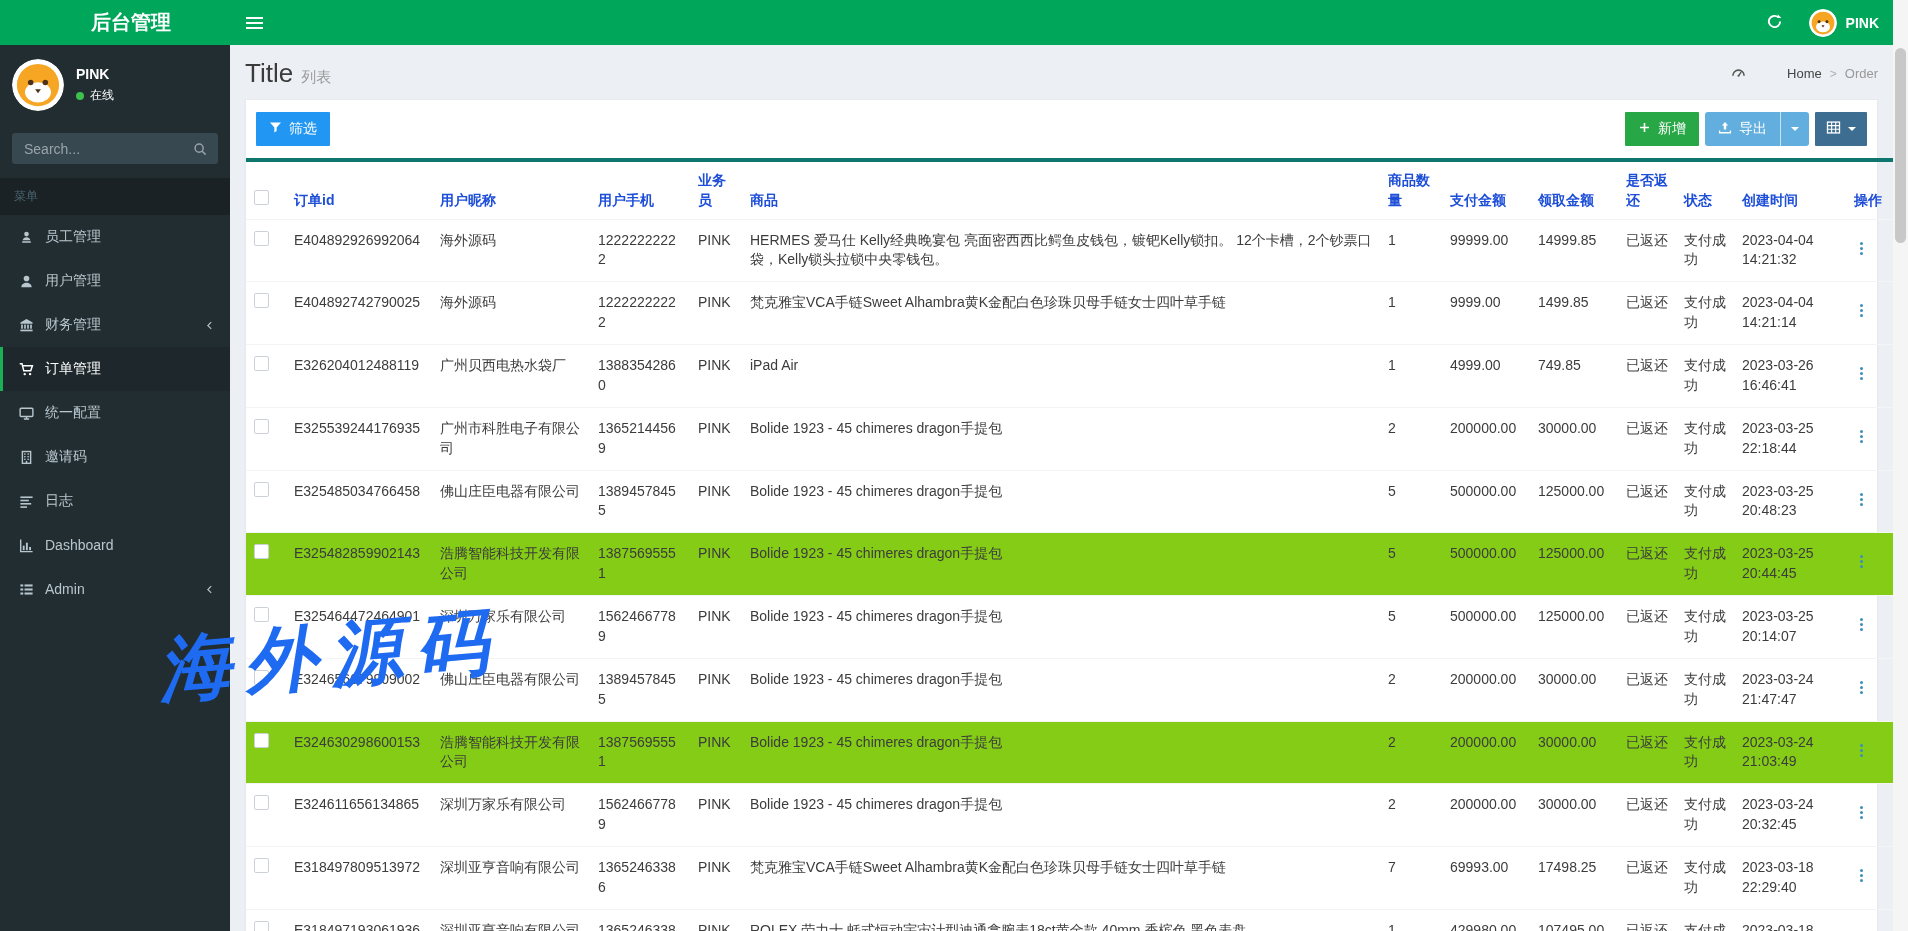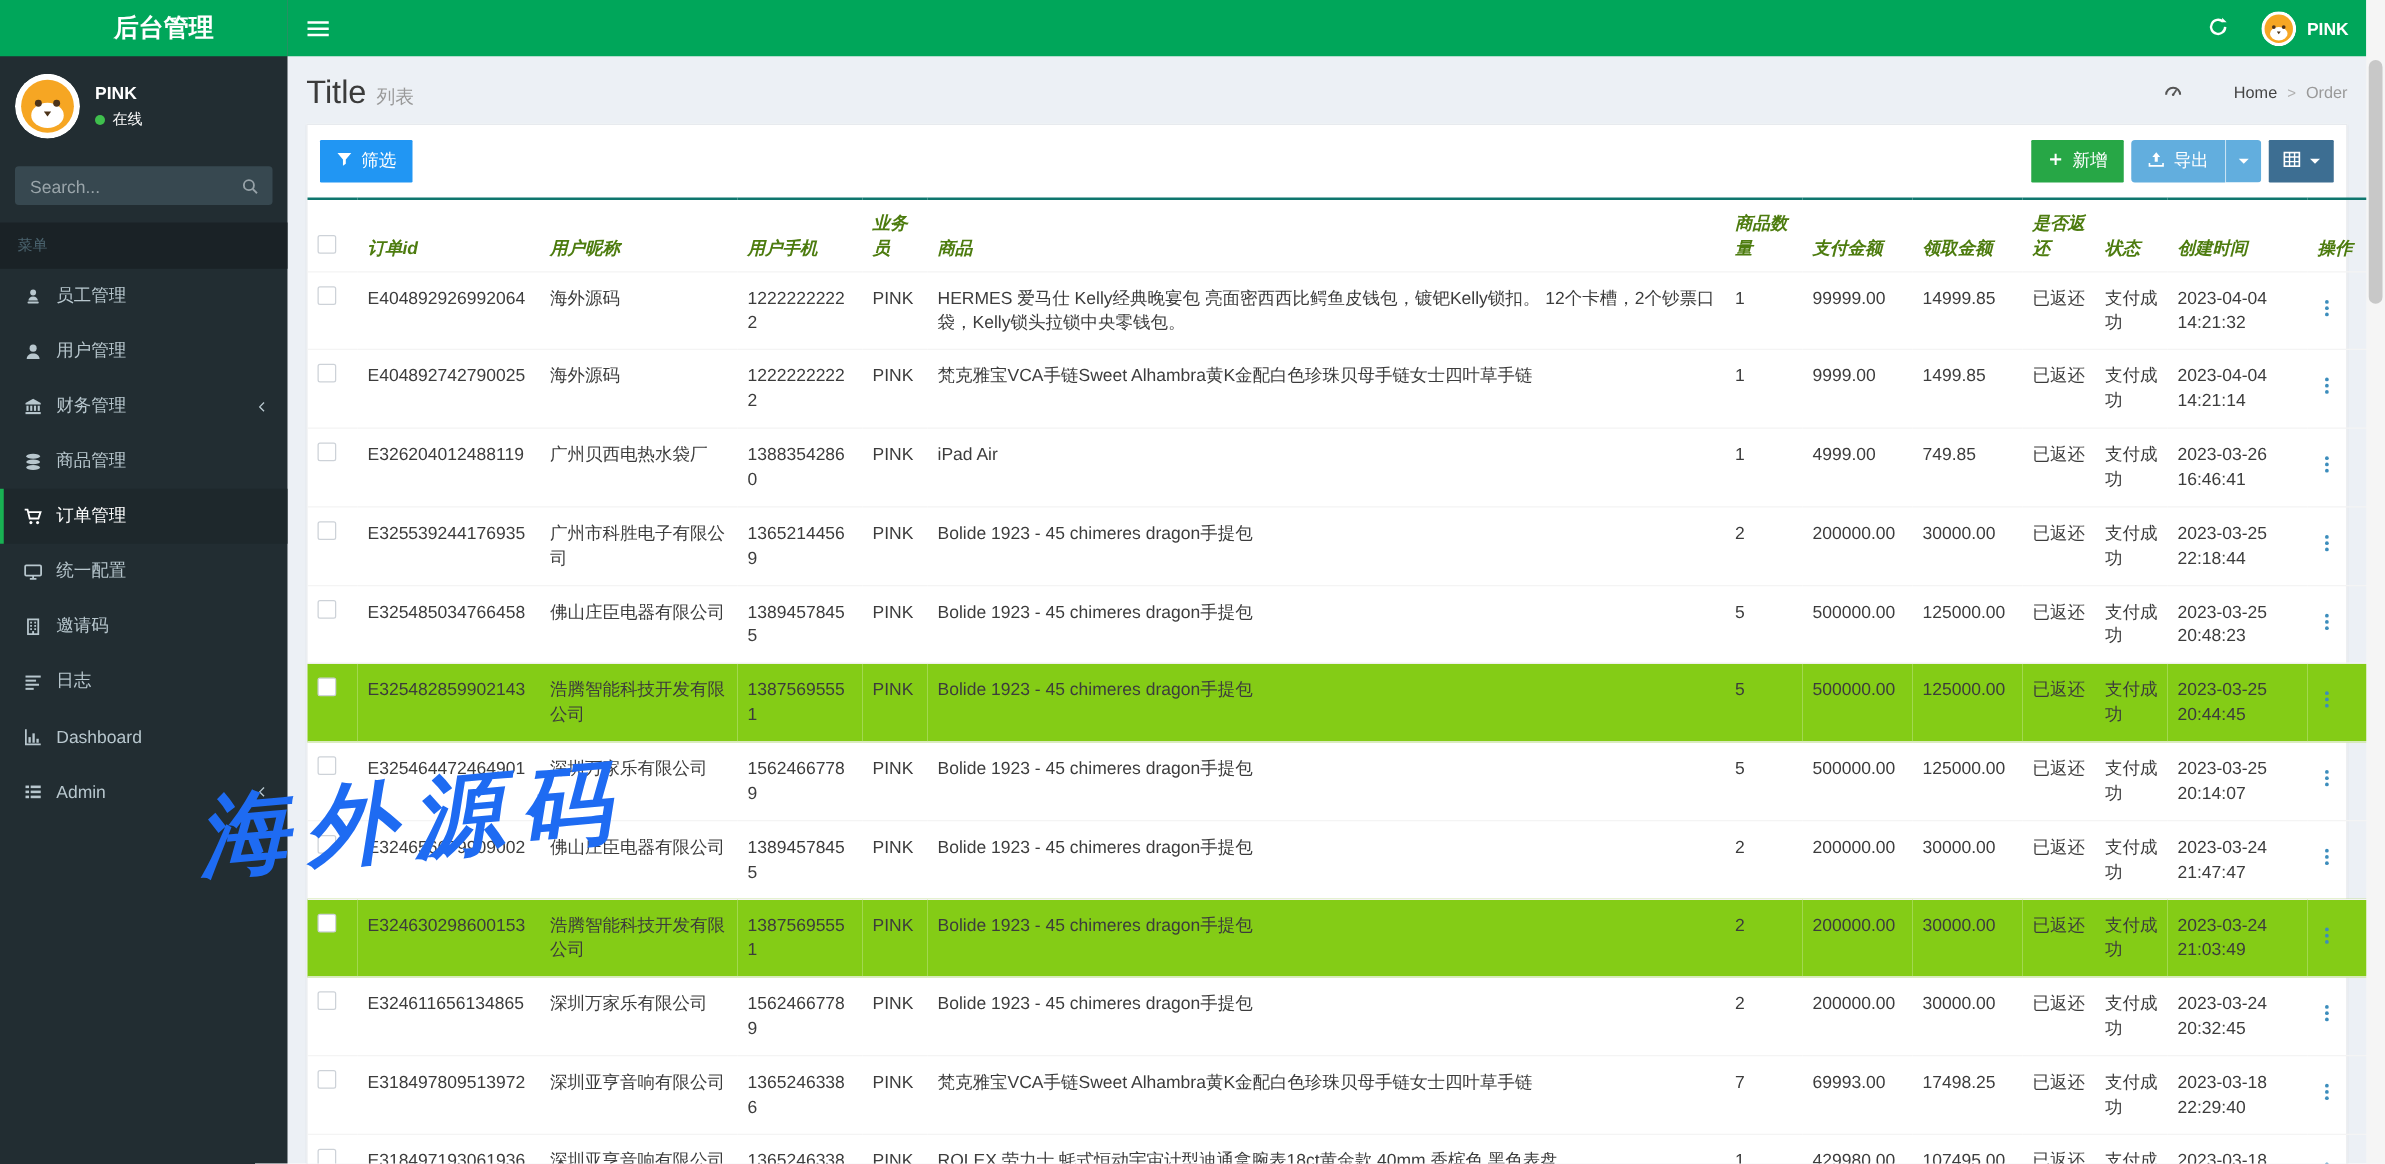--- a/index.html
+++ b/index.html
@@ -60,21 +60,21 @@
   .right-btns { display:flex; align-items:center; gap:6px; }
   .btn-add { background:#27a746;margin-left:24px; }
   .split { display:flex; }
   .btn-export { background:#62aede; border-radius:3px 0 0 3px; }
   .btn-export-caret { background:#62aede; border-radius:0 3px 3px 0; border-left:1px solid rgba(255,255,255,.65); padding:0 10px; }
   .btn-columns { background:#3d6e92; padding:0 11px; }
   .caret { display:inline-block; width:0; height:0; border-left:4px solid transparent; border-right:4px solid transparent; border-top:4px solid #fff; }
 
   
   table { width:100%; border-collapse:collapse; table-layout:fixed; }
-  th { vertical-align:bottom; text-align:left; font-weight:bold; color:#4d7c0f; padding:8px; line-height:1.45; border-top:2px solid #0f766e; border-bottom:1px solid #f4f4f4; font-size:14px;font-style:italic; }
+  th { vertical-align:bottom; text-align:left; font-weight:bold; color:#1d4ed8; padding:8px; line-height:1.45; border-top:4px solid #0f766e; border-bottom:1px solid #f4f4f4; font-size:14px; }
   td { vertical-align:top; padding:11px 8px; line-height:1.42; border-top:1px solid #f4f4f4; font-size:14px; color:#3c3c3c; word-wrap:break-word; }
   tr.striped td { background:#84cc16; }
   .cb { display:inline-block; width:15px; height:15px; border:1px solid #cdd2d8; border-radius:2px; background:#fff; cursor:pointer; }
   .vdots { display:inline-flex; flex-direction:column; gap:2px; padding:2px 6px; cursor:pointer; background:none; border:none; }
   .vdots b { width:3px; height:3px; border-radius:50%; background:#3c8dbc; }
 
   
   .watermark { position:absolute; left:158px; top:608px; z-index:60; font-size:72px; font-weight:bold; font-style:italic; font-family:"DejaVu Serif", serif; color:#1e6bf2; letter-spacing:14px; transform:rotate(-5deg); pointer-events:none; white-space:nowrap; }
   .scrollbar { position:absolute; right:0; top:0; bottom:0; width:15px; background:#f5f5f5; z-index:40; }
   .scrollbar .thumb { position:absolute; left:2px; right:2px; top:48px; height:195px; background:#c8c8c8; border-radius:6px; }
@@ -147,30 +147,20 @@
               <rect x="11.9" y="7" width="1.8" height="4.4"></rect>
               <rect x="1.5" y="12.4" width="13" height="1.8"></rect>
             </svg>
           </span>
           <span class="mi-label">财务管理</span>
           <span class="mi-arrow">
             <svg viewBox="0 0 16 16">
               <path d="M10.5 3L5.5 8l5 5" fill="none" stroke="currentColor" stroke-width="1.6"></path>
             </svg>
           </span>
-        </li>
-        <li class="menu-item">
-          <span class="mi-icon">
-            <svg viewBox="0 0 16 16" fill="currentColor">
-              <ellipse cx="8" cy="3.2" rx="5.8" ry="2.1"></ellipse>
-              <ellipse cx="8" cy="8" rx="5.8" ry="2.1"></ellipse>
-              <ellipse cx="8" cy="12.8" rx="5.8" ry="2.1"></ellipse>
-            </svg>
-          </span>
-          <span class="mi-label">商品管理</span>
         </li>
         <li class="menu-item active">
           <span class="mi-icon">
             <svg viewBox="0 0 16 16">
               <path d="M.8 1.8h2.4l1.9 7.6h7.4l1.8-5.5H4" fill="none" stroke="currentColor" stroke-width="1.6"></path>
               <circle cx="6.1" cy="12.9" r="1.3" fill="currentColor"></circle>
               <circle cx="11.8" cy="12.9" r="1.3" fill="currentColor"></circle>
             </svg>
           </span>
           <span class="mi-label">订单管理</span>

